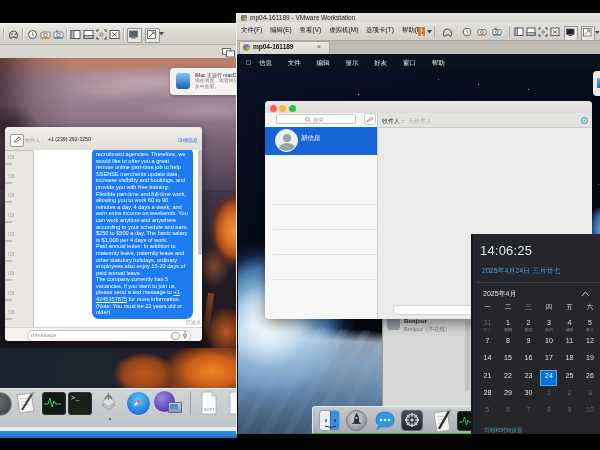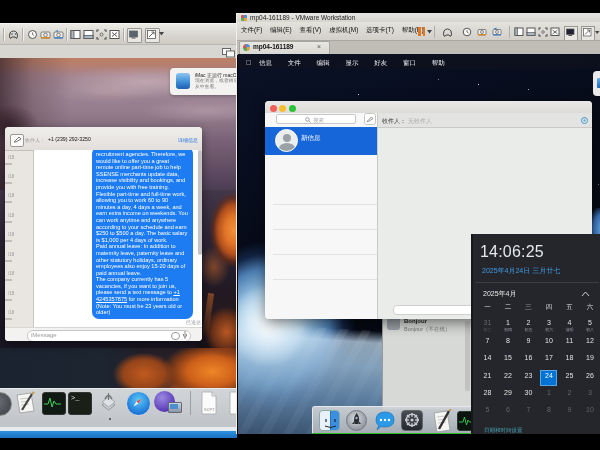--- a/index.html
+++ b/index.html
@@ -319,21 +319,21 @@
             <path d="M19 2 L21 0" stroke="#c89a5a" stroke-width="2"></path>
           </svg>
 <div class="a" style="left:144px;top:4px;width:20px;height:20px;background:#0c140e;border-radius:3px;border:1px solid #2a3a2e;box-sizing:border-box;"></div>
 <svg class="a" style="left:146px;top:9px;" width="16" height="10">
             <path d="M0 6 L4 6 L5.5 1 L7.5 9 L9 4 L10.5 6 L15 6" stroke="#35c050" stroke-width="1" fill="none"></path>
           </svg>
 </div>
 <div class="a" style="left:74px;top:379px;width:163px;height:1.5px;background:#2eb82e;"></div>
 </div>
 <div class="a" id="cal" style="left:234px;top:221px;width:130px;height:200px;background:#25262b;border-left:2px solid #17181c;box-sizing:border-box;">
-<div class="a" style="left:7px;top:9px;font-size:16px;font-weight:300;color:#e4e8eb;letter-spacing:.2px;">14:06:25</div>
+<div class="a" style="left:7px;top:9px;font-size:13px;font-weight:300;color:#e4e8eb;letter-spacing:.2px;">14:06:25</div>
 <div class="a" style="left:9px;top:32px;font-size:7px;color:#3f9de6;">2025年4月24日 三月廿七</div>
 <div class="a" style="left:3px;top:47.5px;width:123px;height:1px;background:#3c3d43;"></div>
 <div class="a" style="left:10px;top:55px;font-size:7px;color:#e8e8e8;">2025年4月</div>
 <svg class="a" style="left:108px;top:57px;" width="9" height="6">
           <path d="M1 5 L4.5 1 L8 5" fill="none" stroke="#ccc" stroke-width="1"></path>
         </svg>
 <div class="a" style="left:4.5px;top:69px;width:20px;height:8px;font-size:6.5px;color:#dedede;text-align:center;">一</div>
 <div class="a" style="left:25px;top:69px;width:20px;height:8px;font-size:6.5px;color:#dedede;text-align:center;">二</div>
 <div class="a" style="left:45.5px;top:69px;width:20px;height:8px;font-size:6.5px;color:#dedede;text-align:center;">三</div>
 <div class="a" style="left:66px;top:69px;width:20px;height:8px;font-size:6.5px;color:#dedede;text-align:center;">四</div>

